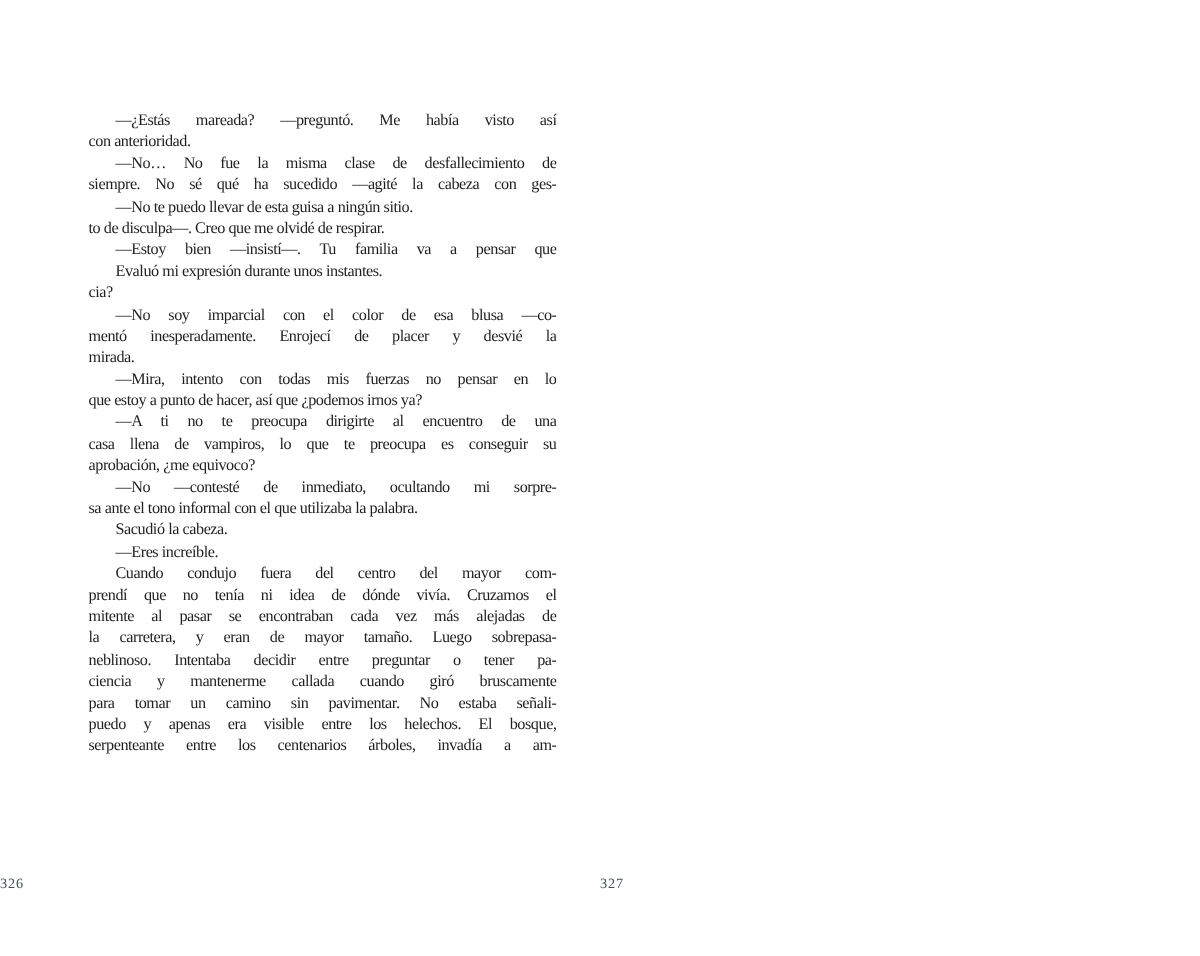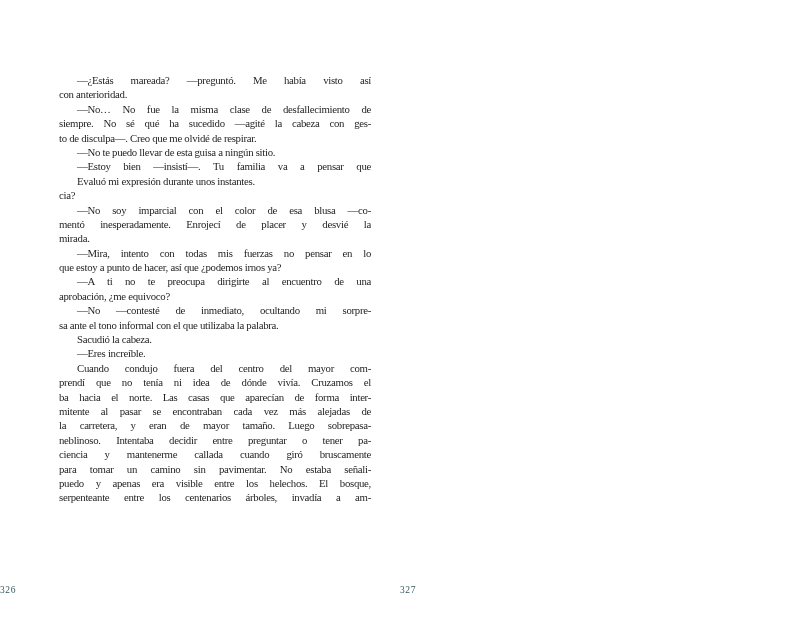--- a/index.html
+++ b/index.html
@@ -45,39 +45,39 @@
 <body>
 
 <div class="spread">
 
   <div class="page page-left">
     <div class="text-block">
         <div class="line indent">—¿Estás mareada? —preguntó. Me había visto así</div>
         <div class="line end">con anterioridad.</div>
         <div class="line indent">—No… No fue la misma clase de desfallecimiento de</div>
         <div class="line">siempre. No sé qué ha sucedido —agité la cabeza con ges-</div>
+        <div class="line indent end">—No te puedo llevar de esta guisa a ningún sitio.</div>
         <div class="line end">to de disculpa—. Creo que me olvidé de respirar.</div>
-        <div class="line indent end">—No te puedo llevar de esta guisa a ningún sitio.</div>
         <div class="line indent">—Estoy bien —insistí—. Tu familia va a pensar que</div>
         <div class="line indent end">Evaluó mi expresión durante unos instantes.</div>
         <div class="line end">cia?</div>
         <div class="line indent">—No soy imparcial con el color de esa blusa —co-</div>
         <div class="line">mentó inesperadamente. Enrojecí de placer y desvié la</div>
         <div class="line end">mirada.</div>
         <div class="line indent">—Mira, intento con todas mis fuerzas no pensar en lo</div>
         <div class="line end">que estoy a punto de hacer, así que ¿podemos irnos ya?</div>
         <div class="line indent">—A ti no te preocupa dirigirte al encuentro de una</div>
+        <div class="line">casa llena de vampiros, lo que te preocupa es conseguir su</div>
         <div class="line end">aprobación, ¿me equivoco?</div>
         <div class="line indent">—No —contesté de inmediato, ocultando mi sorpre-</div>
         <div class="line end">sa ante el tono informal con el que utilizaba la palabra.</div>
         <div class="line indent end">Sacudió la cabeza.</div>
         <div class="line indent end">—Eres increíble.</div>
         <div class="line indent">Cuando condujo fuera del centro del mayor com-</div>
         <div class="line">prendí que no tenía ni idea de dónde vivía. Cruzamos el</div>
-        <div class="line">ba hacia el norte. Las casas que aparecían de forma inter-</div>
         <div class="line">mitente al pasar se encontraban cada vez más alejadas de</div>
         <div class="line">la carretera, y eran de mayor tamaño. Luego sobrepasa-</div>
         <div class="line">neblinoso. Intentaba decidir entre preguntar o tener pa-</div>
         <div class="line">ciencia y mantenerme callada cuando giró bruscamente</div>
         <div class="line">para tomar un camino sin pavimentar. No estaba señali-</div>
         <div class="line">puedo y apenas era visible entre los helechos. El bosque,</div>
         <div class="line">serpenteante entre los centenarios árboles, invadía a am-</div>
       </div>
   </div>
 

